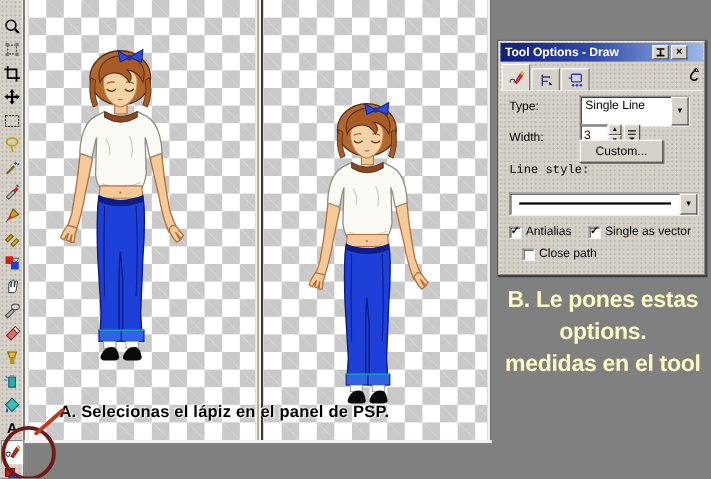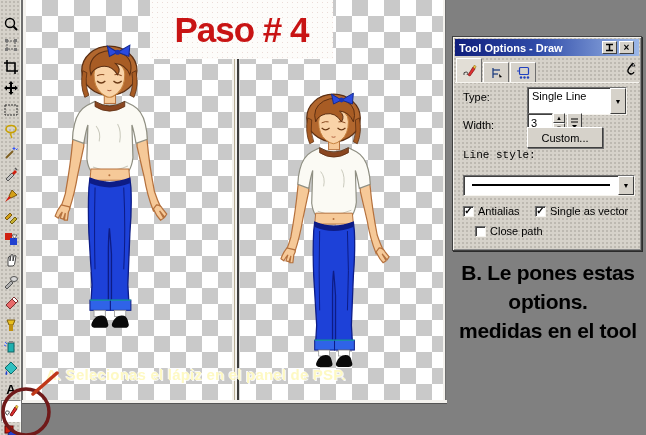--- a/index.html
+++ b/index.html
@@ -40,38 +40,38 @@
     background-size:5px 5px;
     display:flex;align-items:center;justify-content:center;}
   .banner-text{font-size:35px;font-weight:bold;color:#c81414;letter-spacing:-1px;}
 
   
   .girl{position:absolute;z-index:2;}
   #girl-left{left:50px;top:44px;width:128px;height:292px;}
   #girl-right{left:276px;top:92px;width:124px;height:283px;}
 
   
-  .note-a{position:absolute;left:46px;top:366px;width:410px;z-index:4;
-    font-size:15px;font-weight:bold;color:#fef9c3;letter-spacing:0.2px;
+  .note-a{position:absolute;left:54px;top:366px;width:410px;z-index:4;
+    font-size:15px;font-weight:bold;color:#000000;letter-spacing:0.2px;
     text-shadow:1px 1px 0 rgba(255,255,255,.85),-1px -1px 0 rgba(255,255,255,.85);}
   .note-b{position:absolute;left:450px;top:258px;width:196px;z-index:3;
-    text-align:center;font-size:21px;font-weight:bold;color:#000000;
+    text-align:center;font-size:21px;font-weight:bold;color:#fef9c3;
     line-height:29px;letter-spacing:-0.3px;}
   .circle-annot{position:absolute;left:0;top:386px;z-index:6;}
   .connector-annot{position:absolute;left:30px;top:370px;z-index:6;}
 
   
   .dialog{position:absolute;left:452px;top:36px;width:190px;height:215px;z-index:7;
     background-color:#d6d2ca;
     background-image:radial-gradient(#bdb9b1 0.8px,transparent 0.9px);
     background-size:4px 4px;
     border:1px solid #404040;
     box-shadow:inset 1px 1px 0 #f6f4ef,inset -1px -1px 0 #8a8a8a,1px 1px 0 #2c2c2c;
     box-sizing:border-box;padding:2px;}
-  .titlebar{height:17px;display:flex;align-items:center;padding:0 5px 0 4px;
+  .titlebar{height:17px;display:flex;align-items:center;padding:0 14px 0 4px;
     background:linear-gradient(90deg,#101e7c 0%,#2f4ba8 45%,#9cb8e8 100%);}
   .tb-title{flex:1;color:#fff;font-size:11px;font-weight:bold;white-space:nowrap;}
   .tb-btn{width:15px;height:13px;background:#d6d2ca;margin-left:2px;
     border:1px solid;border-color:#fff #404040 #404040 #fff;
     display:flex;align-items:center;justify-content:center;
     font-size:10px;font-weight:bold;line-height:1;color:#000;box-sizing:border-box;}
   .tabs{display:flex;align-items:flex-end;height:25px;margin-top:1px;
     border-bottom:1px solid #f6f4ef;padding-left:1px;}
   .tab{width:26px;height:20px;background:#d6d2ca;margin-right:1px;
     border:1px solid #6e6e6e;border-bottom:none;border-top-color:#fff;border-left-color:#fff;
@@ -166,23 +166,20 @@
   <div id="strip-b" class="strip"></div>
   <div id="strip-bottom"></div>
 
   <svg id="girl-left" class="girl" viewBox="0 0 125 285">
       <use href="#girl-figure"></use>
     </svg>
   <svg id="girl-right" class="girl" viewBox="0 0 125 285">
       <use href="#girl-figure"></use>
     </svg>
 
-  <div class="banner">
-    <span class="banner-text">Paso # 4</span>
-  </div>
 
   <div class="toolbar">
     <div class="tool">
         <svg width="16" height="16">
           <circle cx="7" cy="7" r="4.5" fill="none" stroke="#000" stroke-width="1.4"></circle>
           <line x1="10.5" y1="10.5" x2="14" y2="14" stroke="#000" stroke-width="2"></line>
         </svg>
       </div>
     <div class="tool">
         <svg width="16" height="16">

